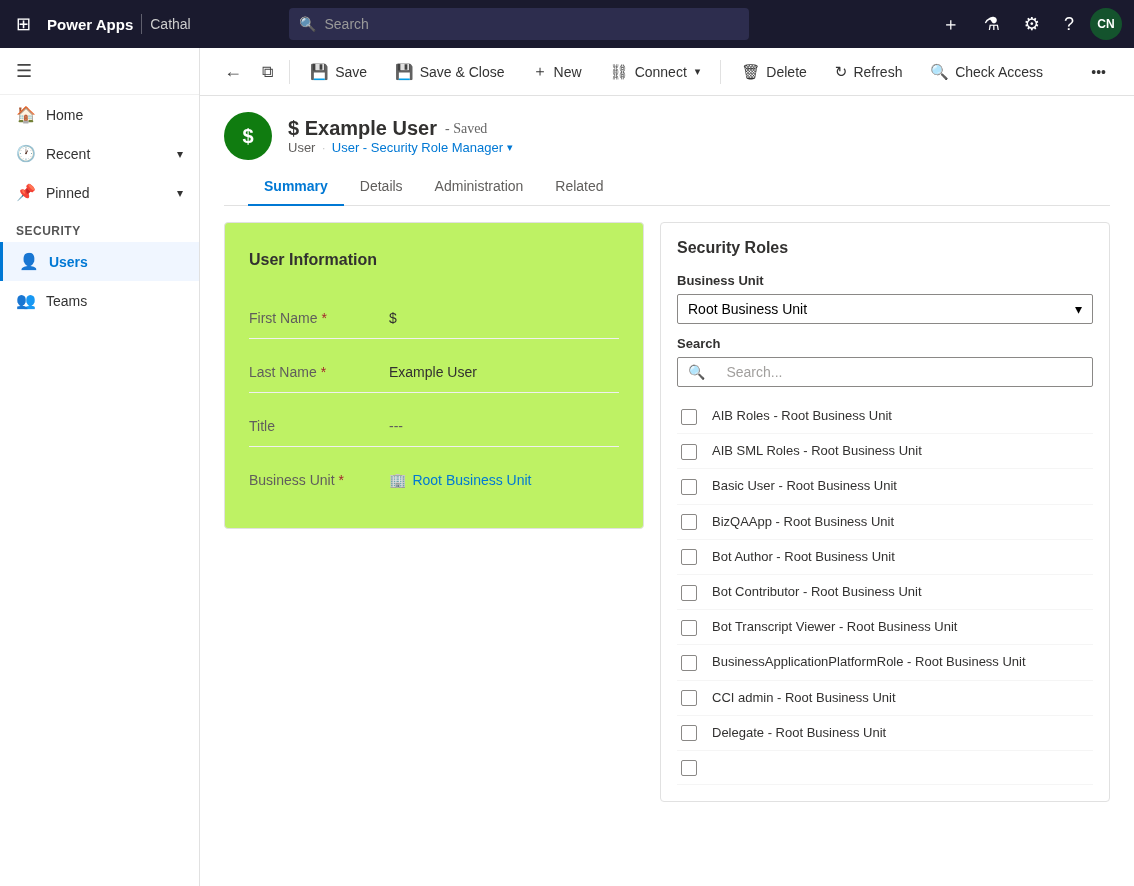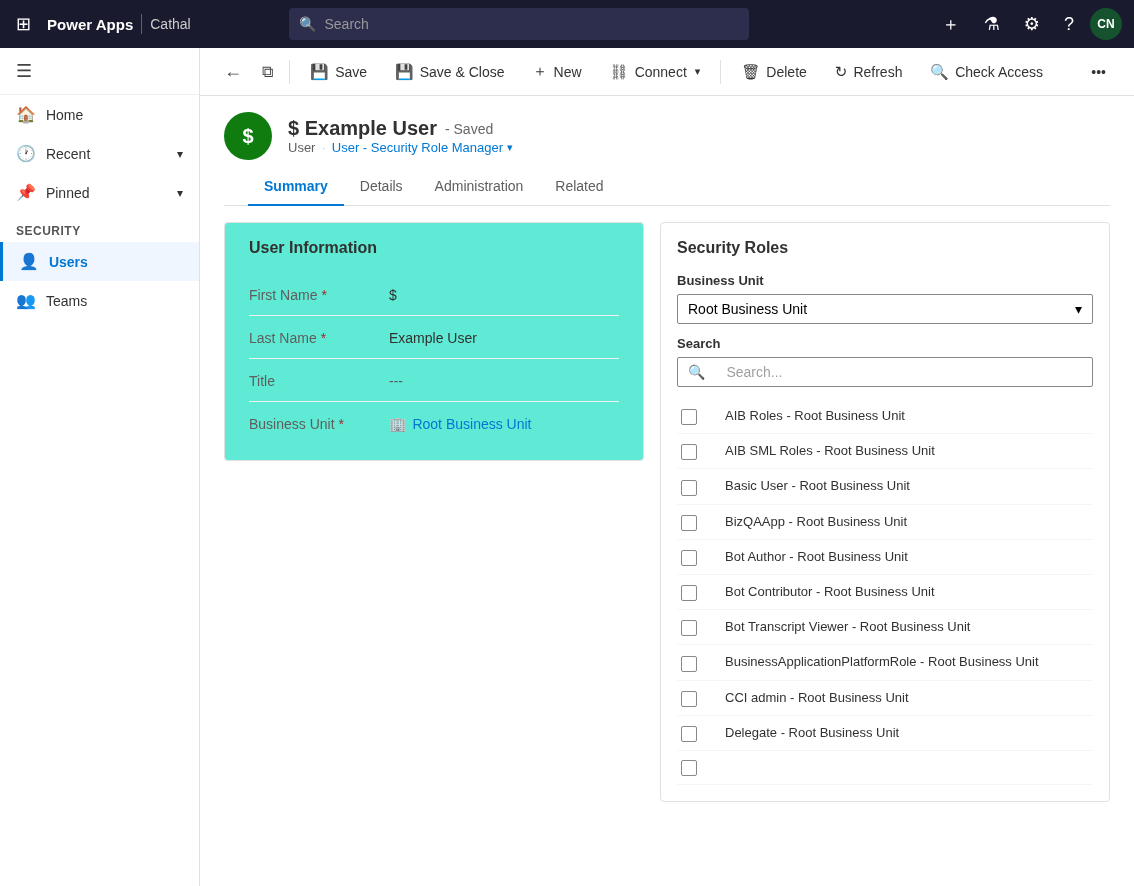--- a/index.html
+++ b/index.html
@@ -53,40 +53,40 @@
     .cmd-separator { width: 1px; height: 24px; background: #e1e1e1; margin: 0 4px; }
     .cmd-more { margin-left: auto; }
 
     
     .page-header { padding: 16px 24px 0; flex-shrink: 0; }
     .page-header-top { display: flex; align-items: center; gap: 16px; margin-bottom: 8px; }
     .user-avatar-large { width: 48px; height: 48px; border-radius: 50%; background: #107c10; color: #fff; display: flex; align-items: center; justify-content: center; font-size: 20px; font-weight: 700; flex-shrink: 0; }
     .page-title-group { display: flex; flex-direction: column; }
     .page-title-row { display: flex; align-items: center; gap: 8px; }
     .page-title { font-size: 20px; font-weight: 600; color: #323130; }
-    .page-saved-badge { color: #666; font-size: 14px; }
+    .page-saved-badge { color: #666; font-size: 14px; font-family: Liberation Serif, serif; }
     .page-breadcrumb { font-size: 13px; color: #605e5c; display: flex; align-items: center; gap: 6px; }
     .breadcrumb-sep { color: #ccc; }
     .breadcrumb-link { color: #0078d4; cursor: pointer; display: flex; align-items: center; gap: 4px; }
 
     
     .tabs { display: flex; gap: 0; padding: 0 24px; border-bottom: 1px solid #e1e1e1; margin-top: 8px; flex-shrink: 0; }
     .tab {
       padding: 10px 16px; cursor: pointer; font-size: 14px; color: #605e5c; border-bottom: 2px solid transparent;
       margin-bottom: -1px; white-space: nowrap;
     }
     .tab.active { color: #0078d4; border-bottom-color: #0078d4; font-weight: 600; }
 
     
     .content-area { flex: 1; display: flex; gap: 0; overflow: hidden; padding: 16px 24px; gap: 16px; }
 
     
     .user-info-card {
-      background: #5eead4; border: 1px solid #e1e1e1; border-radius: 4px; flex: 0 0 420px; padding: 16px 24px;
-      display: flex; flex-direction: column; gap: 2px; height: fit-content;
+      background: #bef264; border: 1px solid #e1e1e1; border-radius: 4px; flex: 0 0 420px; padding: 28px 24px;
+      display: flex; flex-direction: column; gap: 13px; height: fit-content;
     }
     .card-title { font-size: 16px; font-weight: 600; color: #323130; margin-bottom: 16px; }
     .form-field { display: flex; align-items: center; padding: 12px 0; border-bottom: 1px solid #f0f0f0; }
     .form-field:last-child { border-bottom: none; }
     .field-label { width: 140px; font-size: 14px; color: #605e5c; flex-shrink: 0; }
     .field-required { color: #a4262c; margin-left: 4px; }
     .field-value { flex: 1; font-size: 14px; color: #323130; }
     .field-value.link { color: #0078d4; cursor: pointer; display: flex; align-items: center; gap: 6px; }
     .field-value.empty { color: #605e5c; }
 
@@ -102,21 +102,21 @@
       border: 1px solid #8a8886; border-radius: 2px; padding: 6px 10px; cursor: pointer; background: #fff; font-size: 14px;
     }
 
     .search-box {
       display: flex; align-items: center; gap: 8px; border: 1px solid #8a8886; border-radius: 2px; padding: 6px 10px; background: #fff;
     }
     .search-box input { border: none; outline: none; font-size: 14px; color: #323130; width: 100%; margin-left: 13px; }
     .search-box input::placeholder { color: #a19f9d; }
 
     .roles-list { flex: 1; overflow-y: auto; display: flex; flex-direction: column; gap: 0; }
-    .role-item { display: flex; align-items: flex-end; gap: 28px; padding: 8px 4px; border-bottom: 1px solid #f5f5f5; cursor: pointer; }
+    .role-item { display: flex; align-items: center; gap: 15px; padding: 8px 4px; border-bottom: 1px solid #f5f5f5; cursor: pointer; }
     .role-checkbox {
       width: 16px; height: 16px; border: 1px solid #8a8886; border-radius: 2px; flex-shrink: 0; margin-top: 1px; background: #fff; cursor: pointer;
     }
     .role-name { font-size: 13px; color: #323130; line-height: 1.4; }
 
     
     .roles-list::-webkit-scrollbar { width: 6px; }
     .roles-list::-webkit-scrollbar-track { background: #f1f1f1; }
     .roles-list::-webkit-scrollbar-thumb { background: #c0c0c0; border-radius: 3px; }
 

